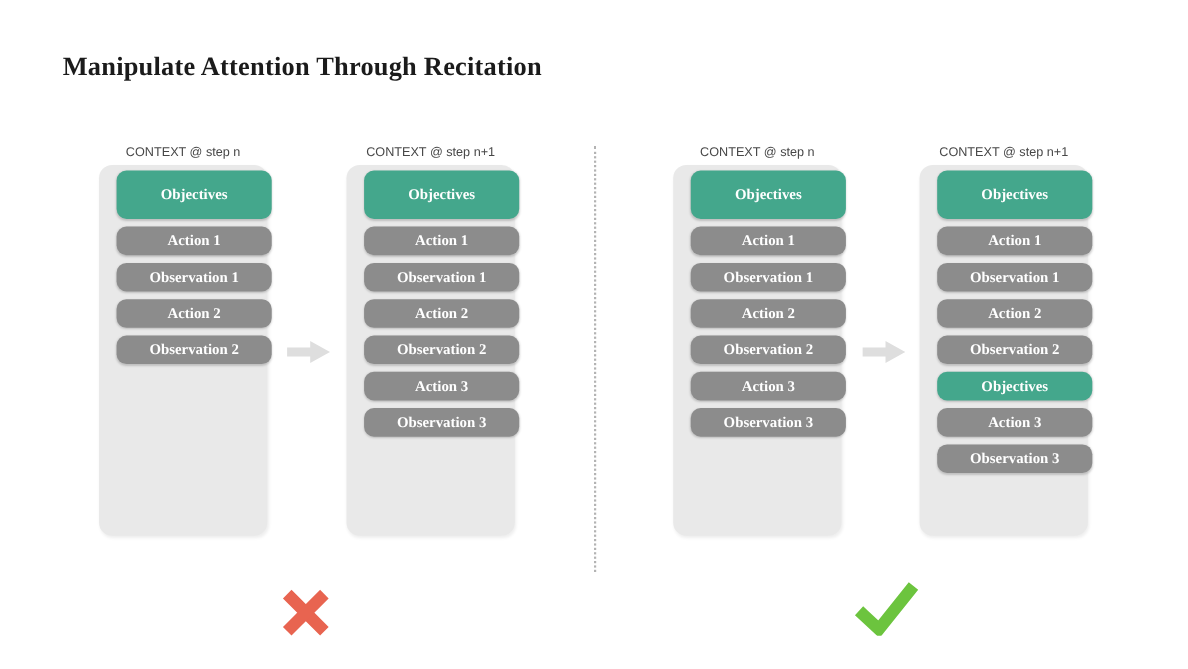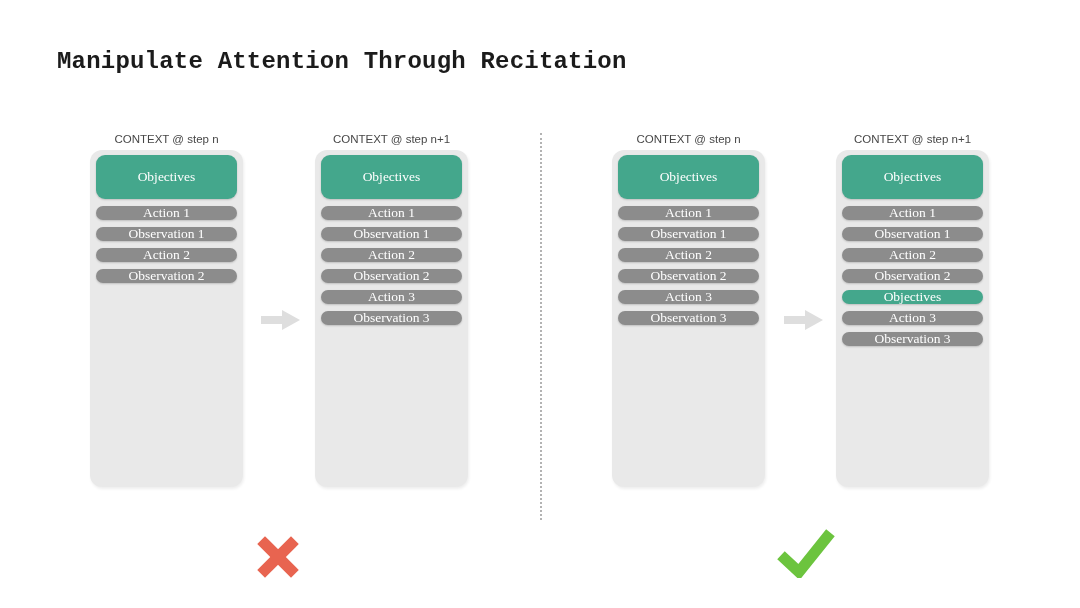--- a/index.html
+++ b/index.html
@@ -13,21 +13,21 @@
     height: 608px;
     background: #ffffff;
     overflow: hidden;
     font-family: "Liberation Sans", sans-serif;
   }
   .title {
     position: absolute;
     left: 57px;
     top: 48px;
     margin: 0;
-    font-family: Liberation Mono, monospace;
+    font-family: Liberation Serif, serif;
     font-weight: 700;
     font-size: 24px;
     letter-spacing: 0.2px;
     color: var(--title-text, #1b1b1b);
   }
   .divider {
     position: absolute;
     left: 540px;
     top: 133px;
     height: 387px;
@@ -50,27 +50,28 @@
     color: var(--header-text, #474747);
     margin-bottom: 4px;
     white-space: nowrap;
   }
   .stack {
     box-sizing: border-box;
     width: 153px;
     height: 337px;
     background: var(--container-gray, #e9e9e9);
     border-radius: 12px;
-    padding: 5px 6px;
+    padding: 5px 16px;
     box-shadow: 1px 2px 3px rgba(0,0,0,0.07);
+    font-weight: bold;
   }
   .pill {
     box-sizing: border-box;
     width: 141px;
-    height: 14px;
+    height: 26px;
     margin: 0 auto 7px auto;
     border-radius: 9px;
     background: var(--step-gray, #8c8c8c);
     color: var(--pill-text, #ffffff);
     font-family: "Liberation Serif", serif;
     font-size: 13.5px;
     display: flex;
     align-items: center;
     justify-content: center;
     box-shadow: 0 1px 2px rgba(0,0,0,0.18);

